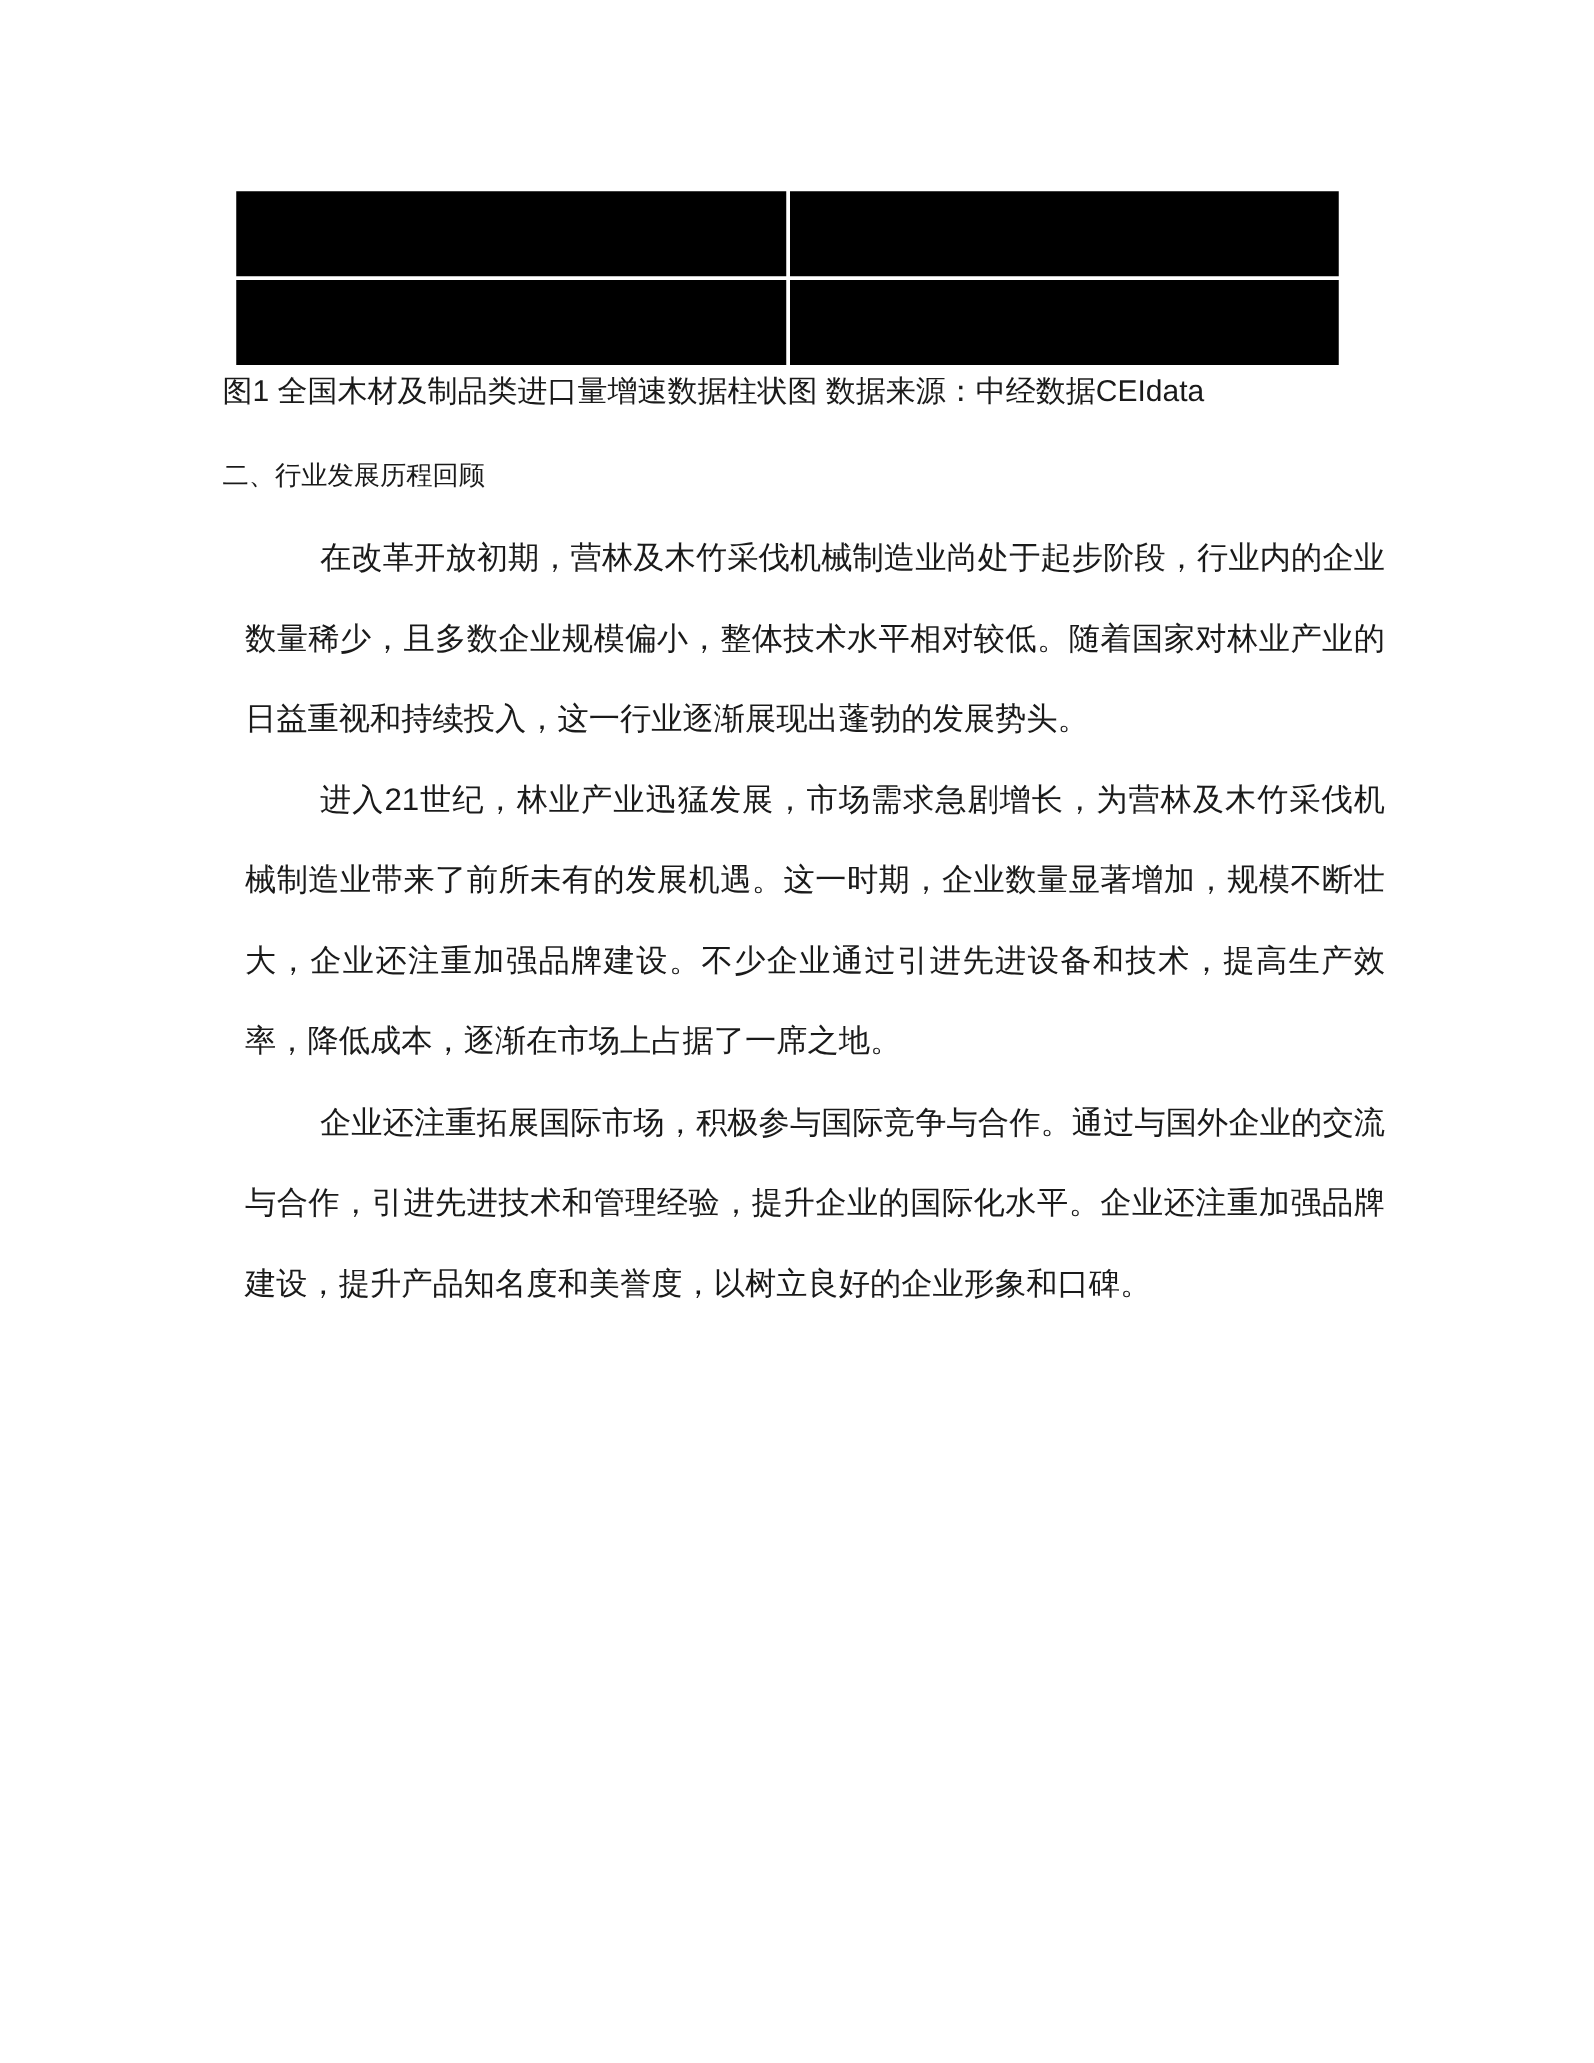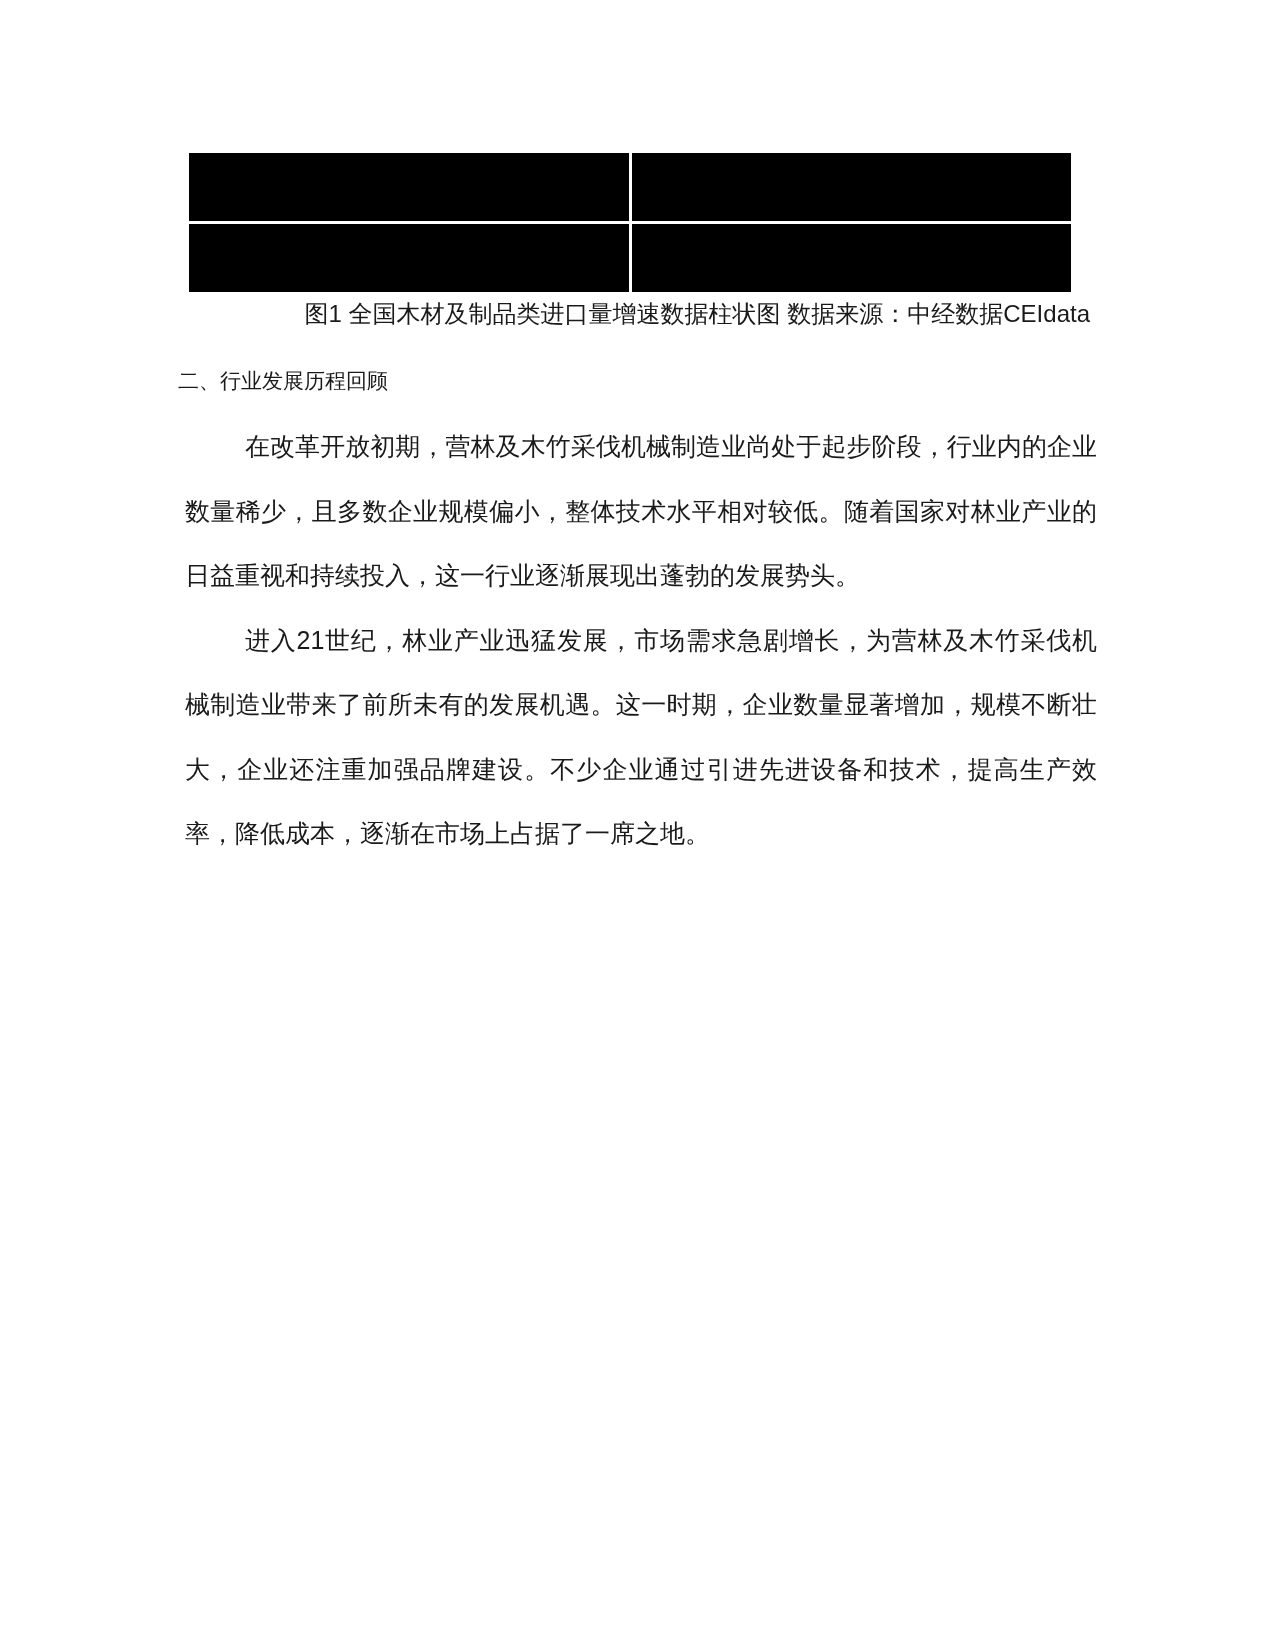--- a/index.html
+++ b/index.html
@@ -33,36 +33,35 @@
   }
   .fig-caption {
     position: absolute;
     left: 178px;
     top: 298px;
     width: 912px;
     font-size: 24px;
     line-height: 32px;
     white-space: nowrap;
     color: #1a1a1a;
-    text-align: right;
   }
   .section-heading {
     position: absolute;
     left: 178px;
     top: 364px;
     width: 912px;
     font-size: 21px;
     line-height: 33px;
     font-weight: normal;
     margin: 0;
     color: #1a1a1a;
   }
   .body-text {
     position: absolute;
-    left: 185px;
+    left: 196px;
     top: 414px;
     width: 912px;
     font-size: 25px;
     line-height: 64.5px;
     text-align: justify;
     text-justify: inter-ideograph;
     text-align-last: left;
     color: #1a1a1a;
   }
   .body-text p {
@@ -83,15 +82,16 @@
     <div class="fig-cell"></div>
   </div>
 
   <div class="fig-caption">图1 全国木材及制品类进口量增速数据柱状图 数据来源：中经数据CEIdata</div>
 
   <h2 class="section-heading">二、行业发展历程回顾</h2>
 
   <div class="body-text">
     <p>在改革开放初期，营林及木竹采伐机械制造业尚处于起步阶段，行业内的企业数量稀少，且多数企业规模偏小，整体技术水平相对较低。随着国家对林业产业的日益重视和持续投入，这一行业逐渐展现出蓬勃的发展势头。</p>
     <p>进入21世纪，林业产业迅猛发展，市场需求急剧增长，为营林及木竹采伐机械制造业带来了前所未有的发展机遇。这一时期，企业数量显著增加，规模不断壮大，企业还注重加强品牌建设。不少企业通过引进先进设备和技术，提高生产效率，降低成本，逐渐在市场上占据了一席之地。</p>
+    <p>企业还注重拓展国际市场，积极参与国际竞争与合作。通过与国外企业的交流与合作，引进先进技术和管理经验，提升企业的国际化水平。企业还注重加强品牌建设，提升产品知名度和美誉度，以树立良好的企业形象和口碑。</p>
   </div>
 
 </div>
 
 </body></html>

